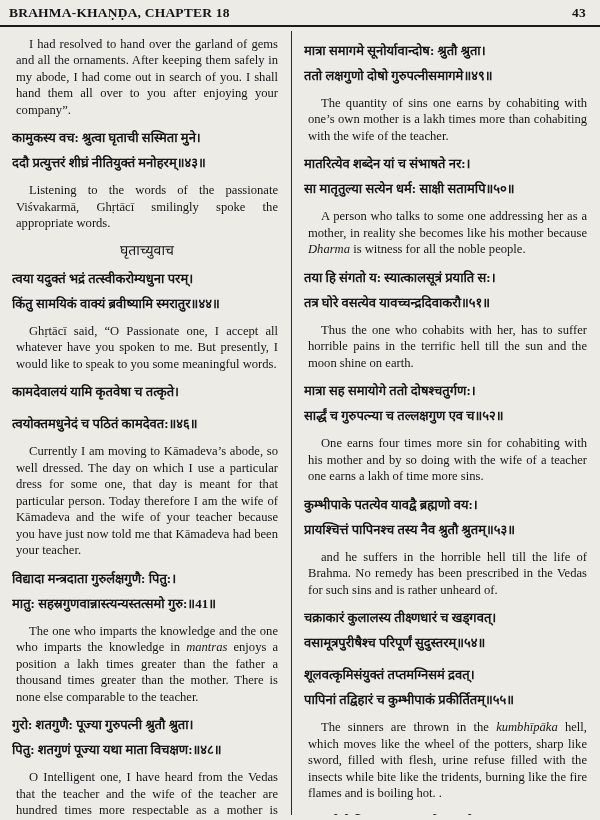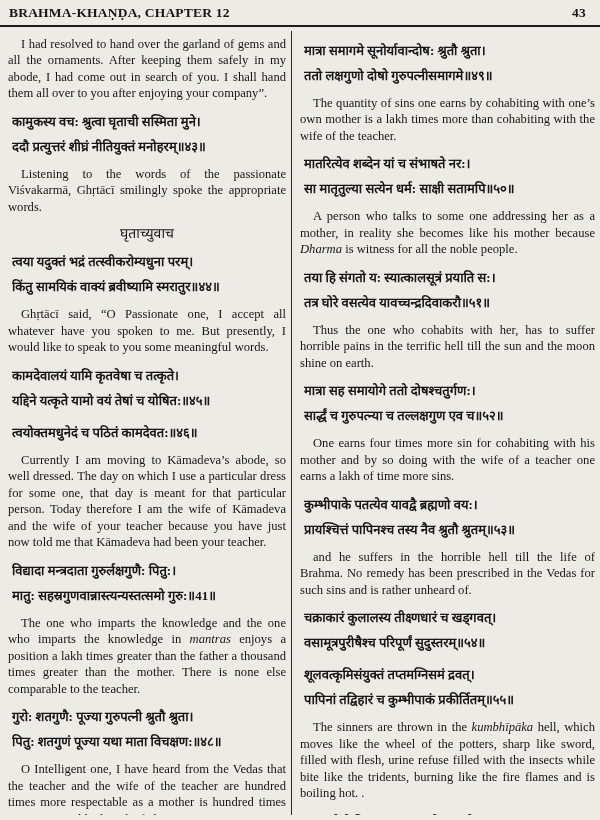--- a/index.html
+++ b/index.html
@@ -51,21 +51,21 @@
     width: 1px;
     background: #2a2a2a;
     flex: 0 0 1px;
   }
   .column.right {
     flex: 1;
     padding-left: 8px;
     box-sizing: border-box;
   }
   p.english {
-    margin: 5px 0;
+    margin: 5px 8px;
     font-size: 12.6px;
     line-height: 1.31;
     text-align: justify;
     text-indent: 13px;
     font-family: "Liberation Serif", serif;
   }
   .verse {
     margin: 7px 0 7px 0;
     padding-left: 4px;
   }
@@ -83,41 +83,40 @@
     font-weight: 400;
     font-size: 14px;
     margin: 8px 0 3px 0;
   }
 </style>
 </head>
 <body>
 
 <div class="page">
   <div class="page-header">
-    <span>BRAHMA-KHAṆḌA, CHAPTER 12</span>
+    <span>BRAHMA-KHAṆḌA, CHAPTER 18</span>
     <span>43</span>
   </div>
   <div class="header-rule"></div>
   <div class="columns">
     <div class="column left" id="col-left">
         <p class="english">I had resolved to hand over the garland of gems and all the ornaments. After keeping them safely in my abode, I had come out in search of you. I shall hand them all over to you after enjoying your company”.</p>
         <div class="verse">
           <div class="verse-line">कामुकस्य वच: श्रुत्वा घृताची सस्मिता मुने।</div>
           <div class="verse-line">ददौ प्रत्युत्तरं शीघ्रं नीतियुक्तं मनोहरम्॥४३॥</div>
         </div>
         <p class="english">Listening to the words of the passionate Viśvakarmā, Ghṛtācī smilingly spoke the appropriate words.</p>
         <div class="speaker-heading">घृताच्युवाच</div>
         <div class="verse">
           <div class="verse-line">त्वया यदुक्तं भद्रं तत्स्वीकरोम्यधुना परम्।</div>
           <div class="verse-line">किंतु सामयिकं वाक्यं ब्रवीष्यामि स्मरातुर॥४४॥</div>
         </div>
         <p class="english">Ghṛtācī said, “O Passionate one, I accept all whatever have you spoken to me. But presently, I would like to speak to you some meaningful words.</p>
         <div class="verse">
           <div class="verse-line">कामदेवालयं यामि कृतवेषा च तत्कृते।</div>
-          <div class="verse-line">यद्दिने यत्कृते यामो वयं तेषां च योषित:॥४५॥</div>
         </div>
         <div class="verse">
           <div class="verse-line">त्वयोक्तमधुनेदं च पठितं कामदेवत:॥४६॥</div>
         </div>
         <p class="english">Currently I am moving to Kāmadeva’s abode, so well dressed. The day on which I use a particular dress for some one, that day is meant for that particular person. Today therefore I am the wife of Kāmadeva and the wife of your teacher because you have just now told me that Kāmadeva had been your teacher.</p>
         <div class="verse">
           <div class="verse-line">विद्यादा मन्त्रदाता गुरुर्लक्षगुणै: पितु:।</div>
           <div class="verse-line">मातु: सहस्रगुणवान्नास्त्यन्यस्तत्समो गुरु:॥41॥</div>
         </div>
         <p class="english">The one who imparts the knowledge and the one who imparts the knowledge in <i>mantras</i> enjoys a position a lakh times greater than the father a thousand times greater than the mother. There is none else comparable to the teacher.</p>

